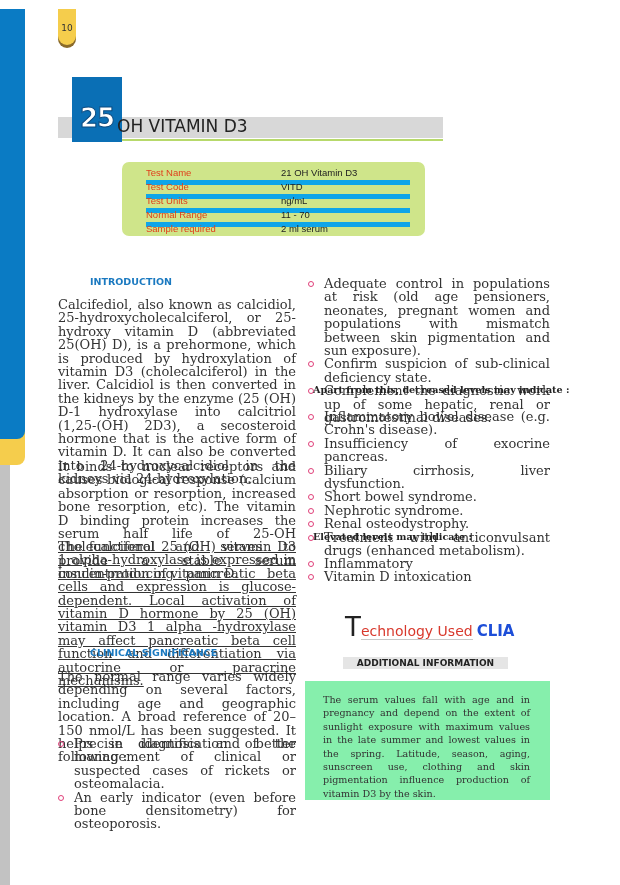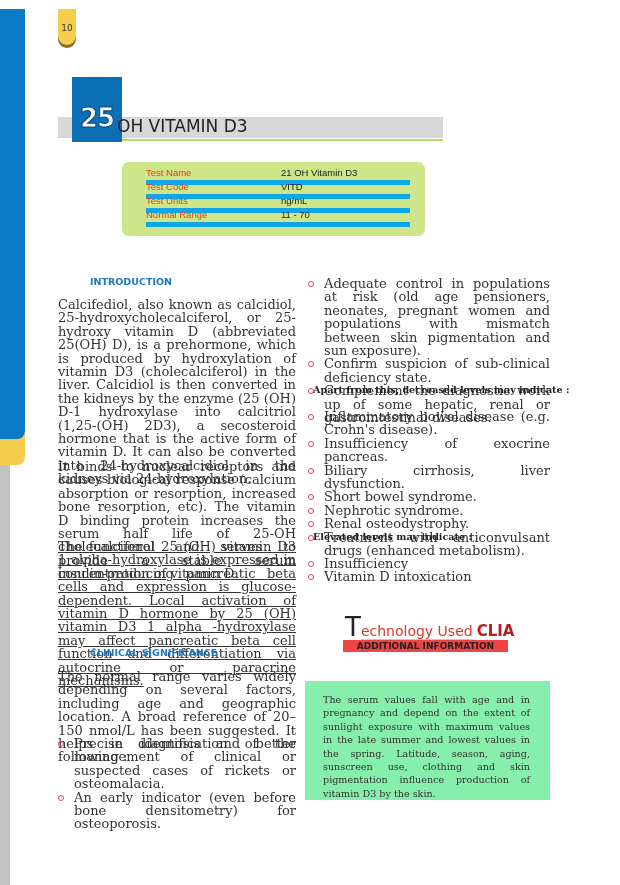--- a/index.html
+++ b/index.html
@@ -34,23 +34,23 @@
     p { margin: 0; }
     .bold-h { position: absolute; font-weight: bold; font-size: 9.6px; color: #222; }
 
     ul.bl { list-style: none; margin: 0; padding: 0; position: absolute; }
     ul.bl li { position: relative; padding-left: 16px; text-align: justify; }
     ul.bl li .bullet { position: absolute; left: 0; top: 4px; width: 4px; height: 4px; border: 1.5px solid #e0407a; border-radius: 50%; }
 
     .tech { position: absolute; left: 345px; top: 612px; white-space: nowrap; }
     .tech .T { font: 26px "DejaVu Sans", sans-serif; color: #222; }
     .tech .rest { font: 14px "DejaVu Sans", sans-serif; color: #d8382c; border-bottom: 1px solid #c8c8c8; }
-    .tech .val { font: bold 15px "DejaVu Sans", sans-serif; color: #b91c1c; margin-left: 4px; text-align: right; }
+    .tech .val { font: bold 15px "DejaVu Sans", sans-serif; color: #1d4ed8; margin-left: 4px; text-align: right; }
 
-    .addl-title { position: absolute; left: 343px; top: 640px; width: 165px; height: 12px; background: #ef4444; font: bold 9px "DejaVu Sans", sans-serif; color: #222; text-align: center; line-height: 12px; }
+    .addl-title { position: absolute; left: 343px; top: 657px; width: 165px; height: 12px; background: #e5e5e5; font: bold 9px "DejaVu Sans", sans-serif; color: #222; text-align: center; line-height: 12px; }
     .addl-box { position: absolute; left: 305px; top: 681px; width: 245px; height: 119px; background: #86efac; }
     .addl-box p { position: absolute; left: 18px; top: 12px; width: 207px; font-size: 9.6px; line-height: 13.4px; text-align: justify; color: #333; }
   </style>
 </head>
 <body>
 
 <div class="sidebar-yellow"></div>
 <div class="sidebar-blue"></div>
 <div class="sidebar-gray"></div>
 
@@ -75,20 +75,24 @@
     <span class="k">Test Code</span>
     <span class="v">VITD</span>
   </div>
   <div class="info-row" style="top:32px">
     <span class="k">Test Units</span>
     <span class="v">ng/mL</span>
   </div>
   <div class="info-row" style="top:46px">
     <span class="k">Normal Range</span>
     <span class="v">11 - 70</span>
+  </div>
+  <div class="info-row" style="top:60px; border-bottom:none">
+    <span class="k">Sample required</span>
+    <span class="v">2 ml serum</span>
   </div>
 </div>
 
 <div class="h-blue" style="left:58px; top:276px;">INTRODUCTION</div>
 <div class="col col-left" style="top:298px;">
   <p>Calcifediol, also known as calcidiol, 25-hydroxycholecalciferol, or 25-hydroxy vitamin D (abbreviated 25(OH) D), is a prehormone, which is produced by hydroxylation of vitamin D3 (cholecalciferol) in the liver. Calcidiol is then converted in the kidneys by the enzyme (25 (OH) D-1 hydroxylase into calcitriol (1,25-(OH) 2D3), a secosteroid hormone that is the active form of vitamin D. It can also be converted into 24-hydroxycalcidiol in the kidneys via 24-hydroxylation.</p>
 </div>
 <div class="col col-left" style="top:460px;">
   <p>It binds to nuclear receptors and causes biological response (calcium absorption or resorption, increased bone resorption, etc). The vitamin D binding protein increases the serum half life of 25-OH cholecalciferol and serves to provide a stable serum concentration of vitamin D.</p>
 </div>
@@ -117,21 +121,21 @@
   <li><span class="bullet"></span><span>Insufficiency of exocrine pancreas.</span></li>
   <li><span class="bullet"></span><span>Biliary cirrhosis, liver dysfunction.</span></li>
   <li><span class="bullet"></span><span>Short bowel syndrome.</span></li>
   <li><span class="bullet"></span><span>Nephrotic syndrome.</span></li>
   <li><span class="bullet"></span><span>Renal osteodystrophy.</span></li>
   <li><span class="bullet"></span><span>Treatment with anticonvulsant drugs (enhanced metabolism).</span></li>
 </ul>
 
 <div class="bold-h" style="left:313px; top:531px;">Elevated levels may indicate :</div>
 <ul class="bl col col-right" style="left:308px; width:242px; top:557px;">
-  <li><span class="bullet"></span><span>Insufficiency</span></li>
+  <li><span class="bullet"></span><span>Inflammatory</span></li>
   <li><span class="bullet"></span><span>Vitamin D intoxication</span></li>
 </ul>
 
 <div class="tech">
   <span class="T">T</span><span class="rest">echnology Used</span><span class="val">CLIA</span>
 </div>
 
 <div class="addl-title">ADDITIONAL INFORMATION</div>
 <div class="addl-box">
   <p>The serum values fall with age and in pregnancy and depend on the extent of sunlight exposure with maximum values in the late summer and lowest values in the spring. Latitude, season, aging, sunscreen use, clothing and skin pigmentation influence production of vitamin D3 by the skin.</p>

